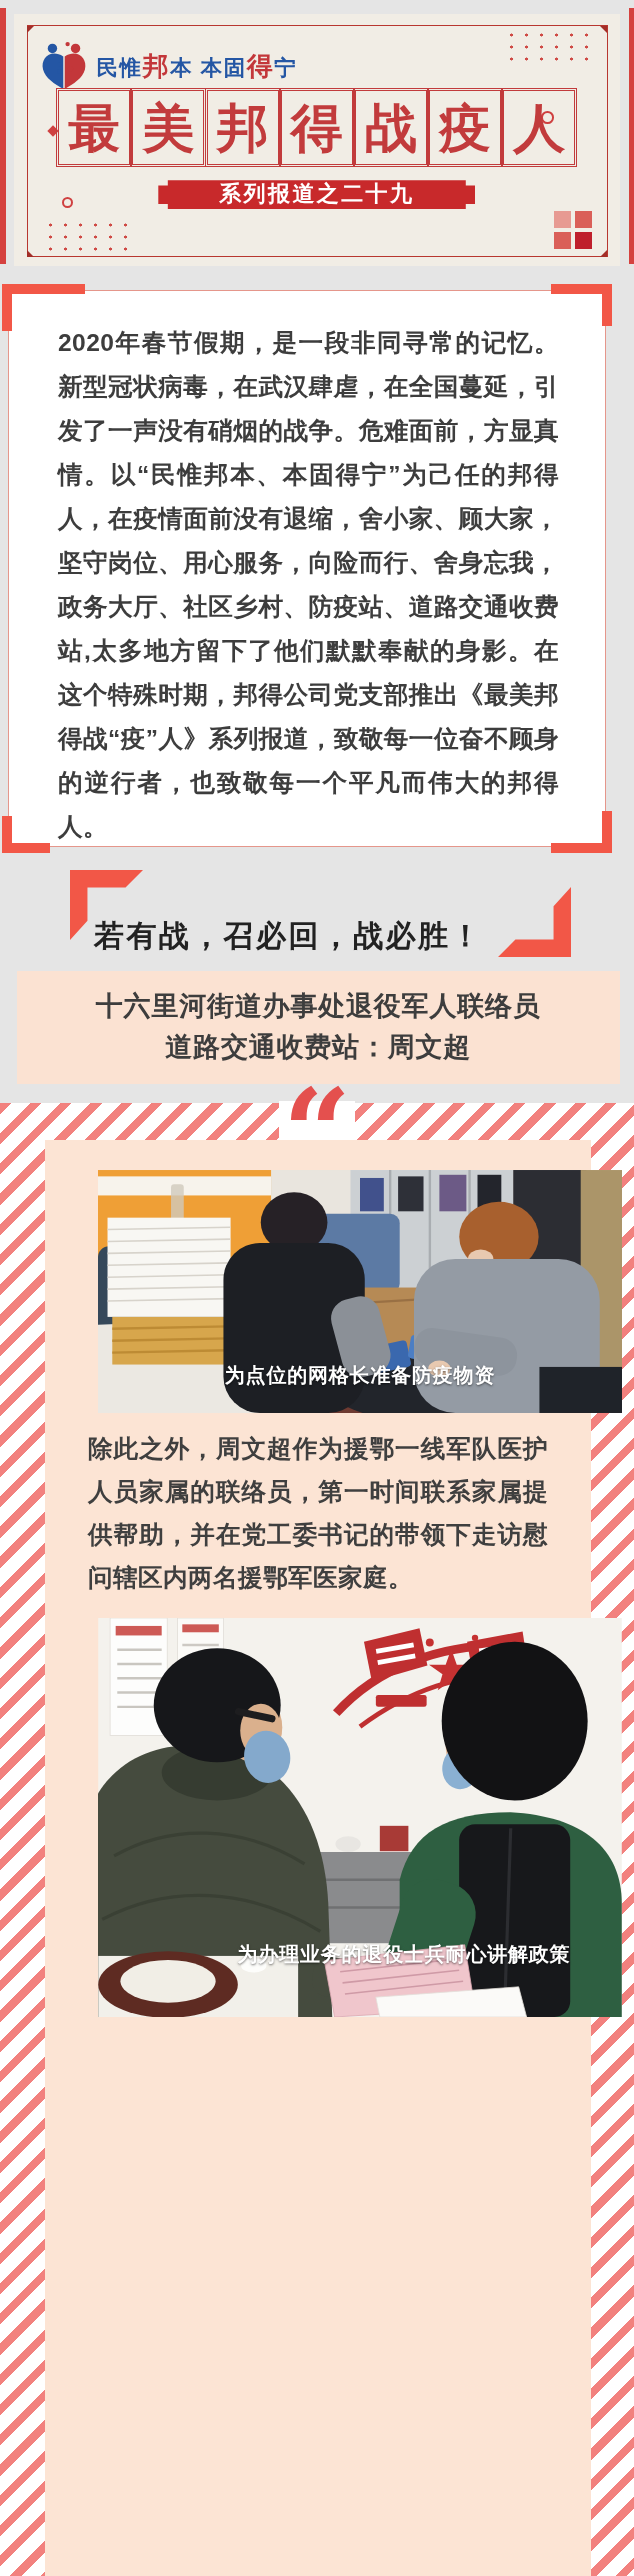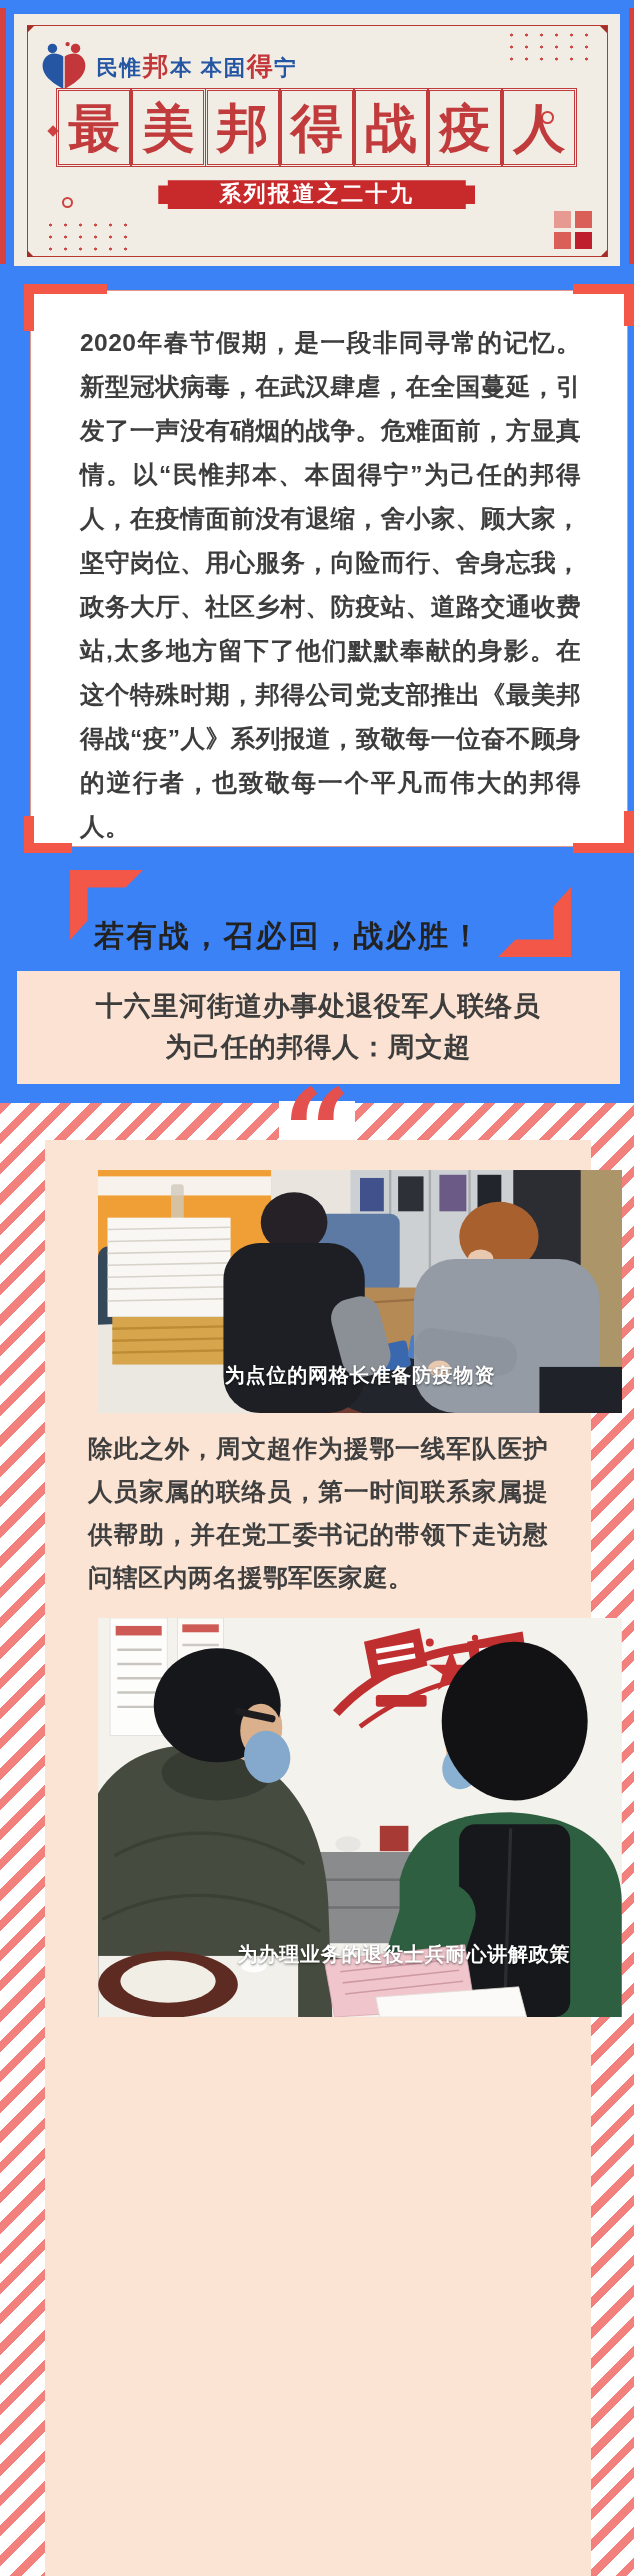--- a/index.html
+++ b/index.html
@@ -1,16 +1,16 @@
 <!DOCTYPE html>
 <html style="font-size:12.7px"><head>
 <meta charset="utf-8">
 <style>
   html,body{margin:0;padding:0;background:#ffffff;}
-  #page{position:relative;width:635px;height:2576px;margin:0 auto;background:#3b82f6;overflow:hidden;
+  #page{position:relative;width:635px;height:2576px;margin:0 auto;background:#e5e5e5;overflow:hidden;
         font-family:"Liberation Sans","DejaVu Sans",sans-serif;}
 
   
   .edge-bar{position:absolute;top:8px;width:6.3px;height:256px;background:#d5413f;}
   .edge-bar.left{left:0;} .edge-bar.right{right:0;}
   .card{position:absolute;left:14.3px;top:14.3px;width:606px;height:252px;background:#f1ede5;}
   .card-frame{position:absolute;left:12.7px;top:11px;right:12.7px;bottom:9.5px;border:0.8px solid #b8372f;}
   .corner-tri{position:absolute;width:0;height:0;}
   .tri-tl{left:-0.8px;top:-0.8px;border-top:7.1px solid #a32e28;border-right:7.1px solid transparent;}
   .tri-tr{right:-0.8px;top:-0.8px;border-top:7.1px solid #a32e28;border-left:7.1px solid transparent;}
@@ -36,21 +36,21 @@
   .title-row{position:absolute;left:44px;top:76px;width:517px;display:flex;justify-content:space-between;}
   .title-box{width:70px;height:73px;border:1.6px solid #c23b3c;outline:0.8px solid #c23b3c;outline-offset:1.6px;
              display:flex;align-items:center;justify-content:center;}
   .title-char{font-size:52px;font-weight:700;color:#c23b3c;line-height:1;}
 
   .series-banner{position:absolute;left:144px;top:166px;width:317px;height:29px;background:#c8292b;
       display:flex;align-items:flex-end;justify-content:center;color:#ffffff;font-size:22px;font-weight:700;letter-spacing:2.4px;
       clip-path:polygon(3% 0,97% 0,97% 18%,100% 18%,100% 82%,97% 82%,97% 100%,3% 100%,3% 82%,0 82%,0 18%,3% 18%);}
 
   
-  .intro-box{position:absolute;left:30px;top:290px;width:596px;height:555px;border:1.6px solid #e5968b;background:#ffffff;}
+  .intro-box{position:absolute;left:8px;top:290px;width:596px;height:555px;border:1.6px solid #e5968b;background:#ffffff;}
   .bracket{position:absolute;}
   .bk-tl{left:-7.1px;top:-7.1px;width:73px;height:37px;border-top:10.3px solid #f25747;border-left:10.3px solid #f25747;}
   .bk-tr{right:-7.1px;top:-7.1px;width:51px;height:32px;border-top:10.3px solid #f25747;border-right:10.3px solid #f25747;}
   .bk-bl{left:-7.1px;bottom:-7.1px;width:38px;height:27px;border-bottom:10.3px solid #f25747;border-left:10.3px solid #f25747;}
   .bk-br{right:-7.1px;bottom:-7.1px;width:51px;height:32px;border-bottom:10.3px solid #f25747;border-right:10.3px solid #f25747;}
   .intro-text{position:absolute;left:49px;right:46px;top:30px;font-size:24.6px;line-height:44px;font-weight:700;
               color:#3d3d3d;text-align:justify;letter-spacing:0.4px;}
 
   
   .battle-quote{position:absolute;left:0;top:865px;width:635px;height:95px;}
@@ -166,21 +166,21 @@
       <polygon points="0,0 92,0 70,22 22,22 22,64 0,88" fill="#f25747"></polygon>
     </svg>
     <svg class="bq-svg" style="left:498px;top:22px;" width="73" height="70" viewBox="0 0 92 88">
       <polygon points="92,88 0,88 22,66 70,66 70,24 92,0" fill="#f25747"></polygon>
     </svg>
     <div class="quote-text">若有战，召必回，战必胜！</div>
   </div>
 
   <div class="subject-card">
     <div class="subject-line">十六里河街道办事处退役军人联络员</div>
-    <div class="subject-line">为己任的邦得人：周文超</div>
+    <div class="subject-line">道路交通收费站：周文超</div>
   </div>
 
   <div class="story-section">
     <div class="quote-notch">
       <span class="opening-quote">“</span>
     </div>
 
     <div class="story-card">
 
       <div class="photo photo-1">

